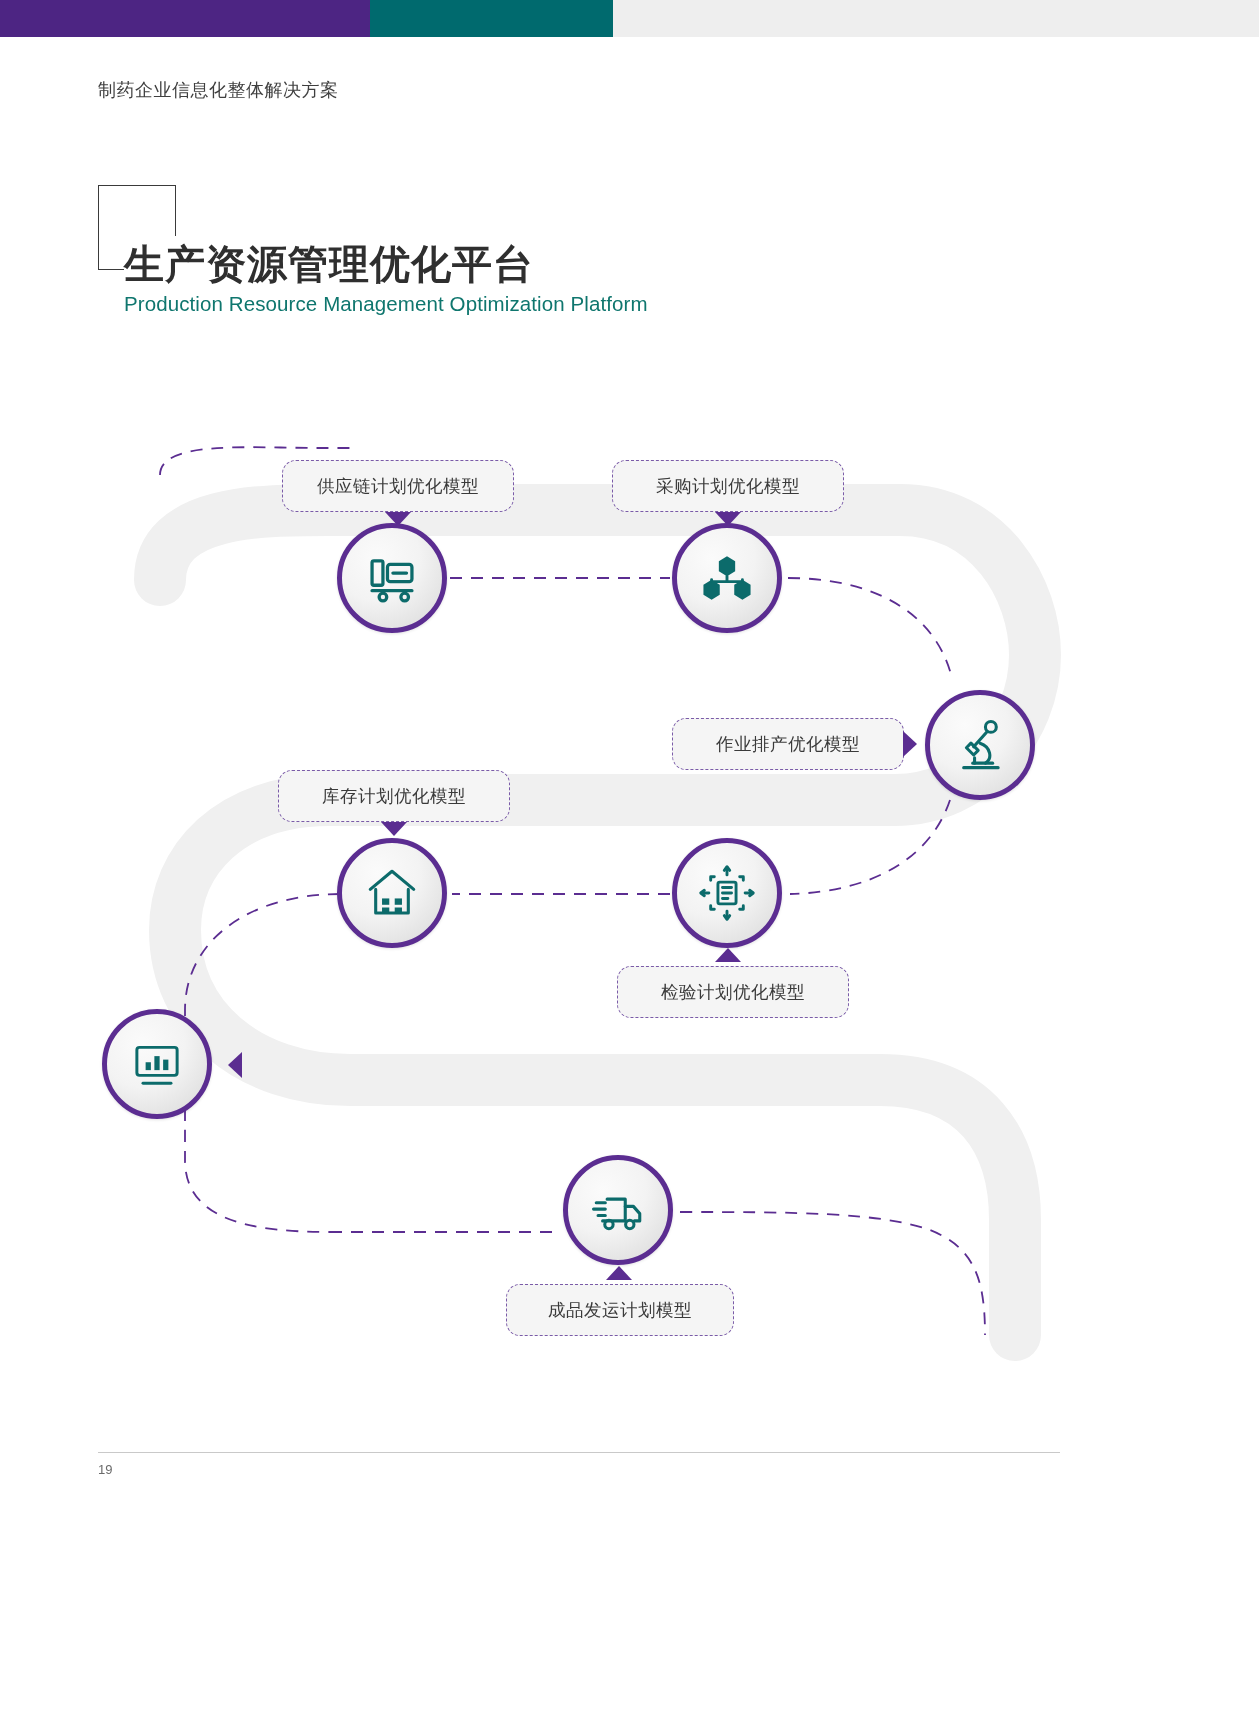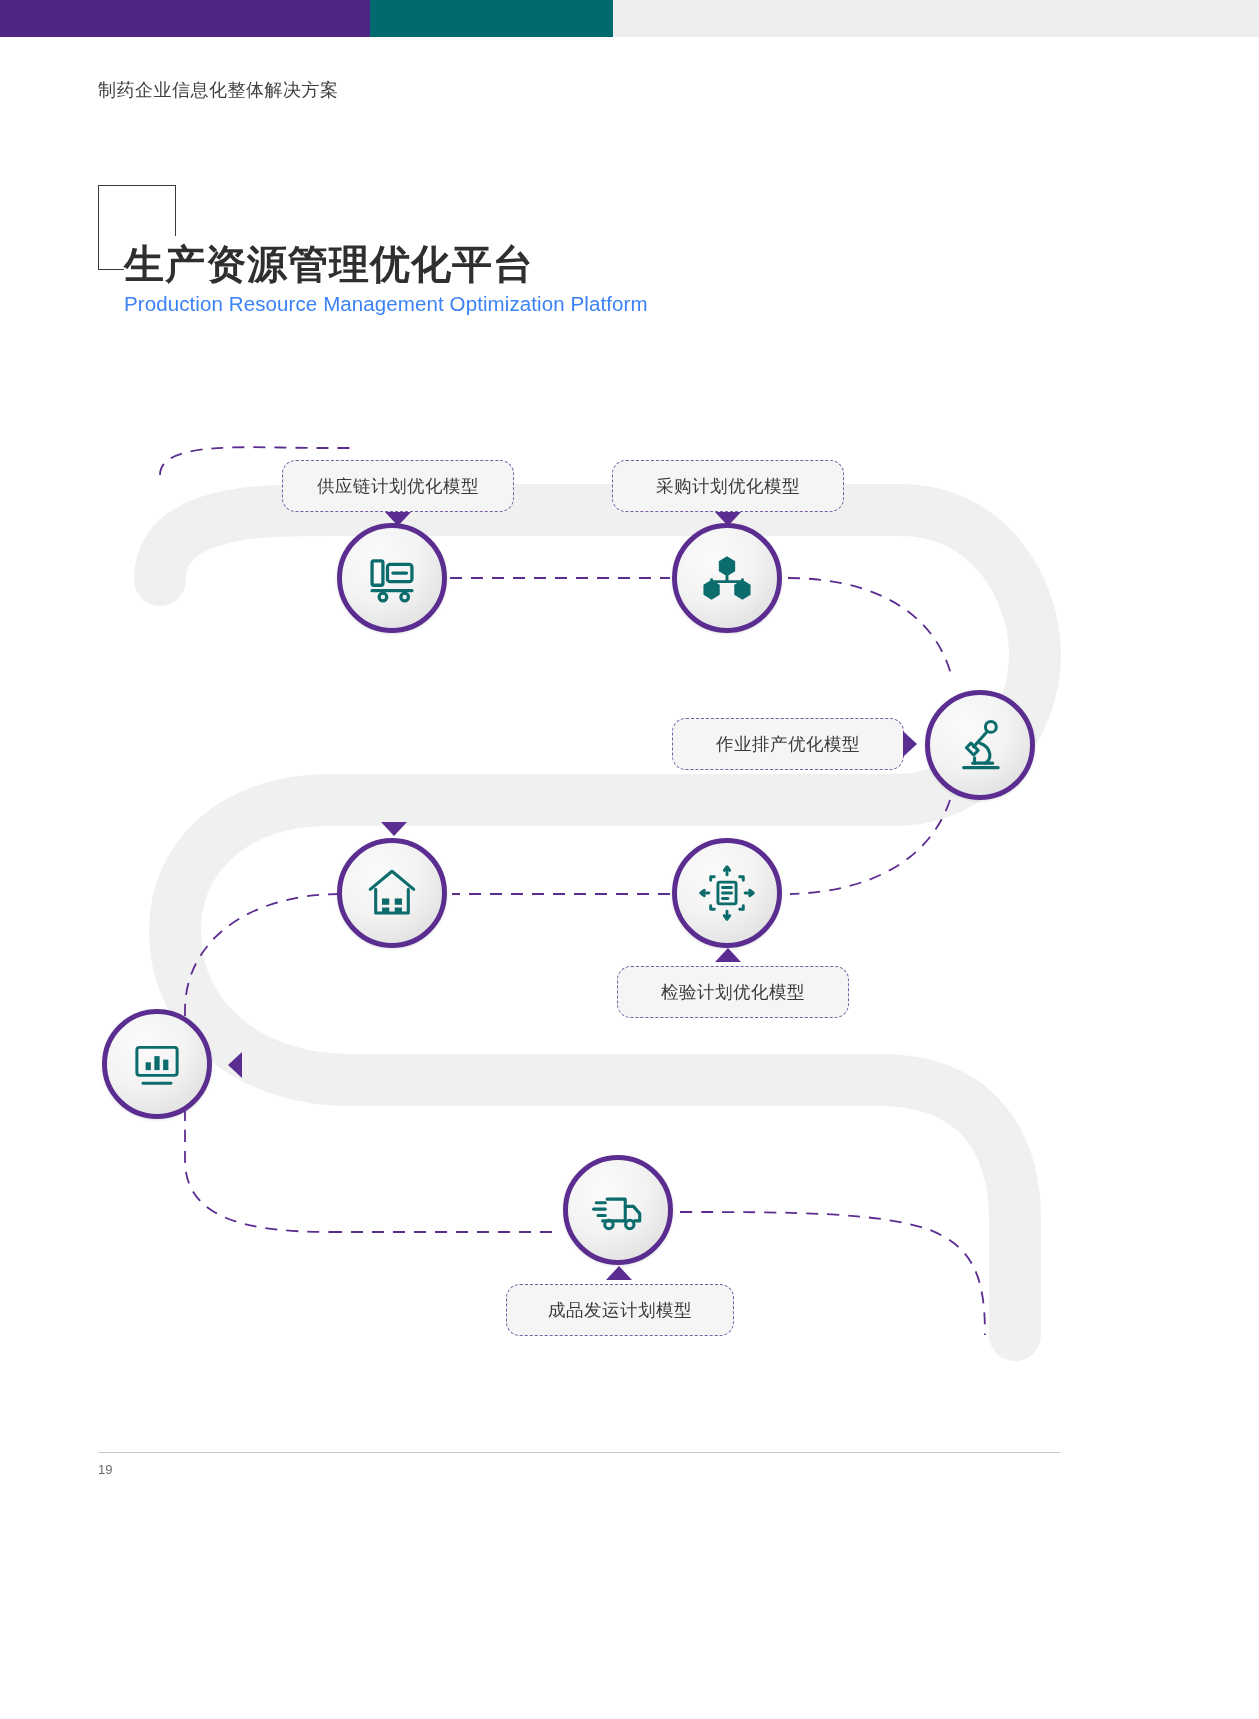--- a/index.html
+++ b/index.html
@@ -33,21 +33,21 @@
     position:absolute; left:124px; top:236px;
     width:120px; height:52px; background:#fff;
   }
   .title-cn {
     position:absolute; left:124px; top:238px;
     font-size:40px; font-weight:700; color:#2f2f2f;
     letter-spacing:1px; line-height:52px; white-space:nowrap;
   }
   .title-en {
     position:absolute; left:124px; top:290px;
-    font-size:20.5px; color:#3b82f6; letter-spacing:.1px;
+    font-size:20.5px; color:#0f766e; letter-spacing:.1px;
     line-height:28px; white-space:nowrap;
   }
 
   
   .diagram { position:absolute; left:0; top:400px; width:1002px; height:1000px; }
   .diagram svg.path-layer { position:absolute; left:0; top:0; }
 
   .node {
     position:absolute; width:110px; height:110px; border-radius:50%;
     border:5px solid #5b2d91;
@@ -177,20 +177,23 @@
           <path d="M40 17 L25 34"></path>
           <path d="M22 30 L30 38 L25 43 L17 35 Z"></path>
           <path d="M32 30 C44 34, 46 47, 38 52"></path>
           <path d="M24 52 H46"></path>
           <path d="M14 57 H52"></path>
           <path d="M26 52 V46"></path>
         </svg>
       </span>
     </div>
 
+    <div class="chip" style="left:278px; top:370px; width:232px;">
+      <span>库存计划优化模型</span>
+    </div>
     <div class="ptr ptr-down" style="left:381px; top:422px;"></div>
     <div class="node" style="left:337px; top:438px;">
       <span>
         <svg width="58" height="58" viewBox="0 0 64 64" fill="none" stroke="#0c6b6b" stroke-width="3.4" stroke-linecap="round" stroke-linejoin="round">
           <path d="M8 28 L32 8 L56 28"></path>
           <path d="M14 28 V54 H50 V28"></path>
           <rect x="21" y="38" width="8" height="7" fill="#0c6b6b" stroke="none"></rect>
           <rect x="35" y="38" width="8" height="7" fill="#0c6b6b" stroke="none"></rect>
           <rect x="21" y="48" width="8" height="6" fill="#0c6b6b" stroke="none"></rect>
           <rect x="35" y="48" width="8" height="6" fill="#0c6b6b" stroke="none"></rect>

